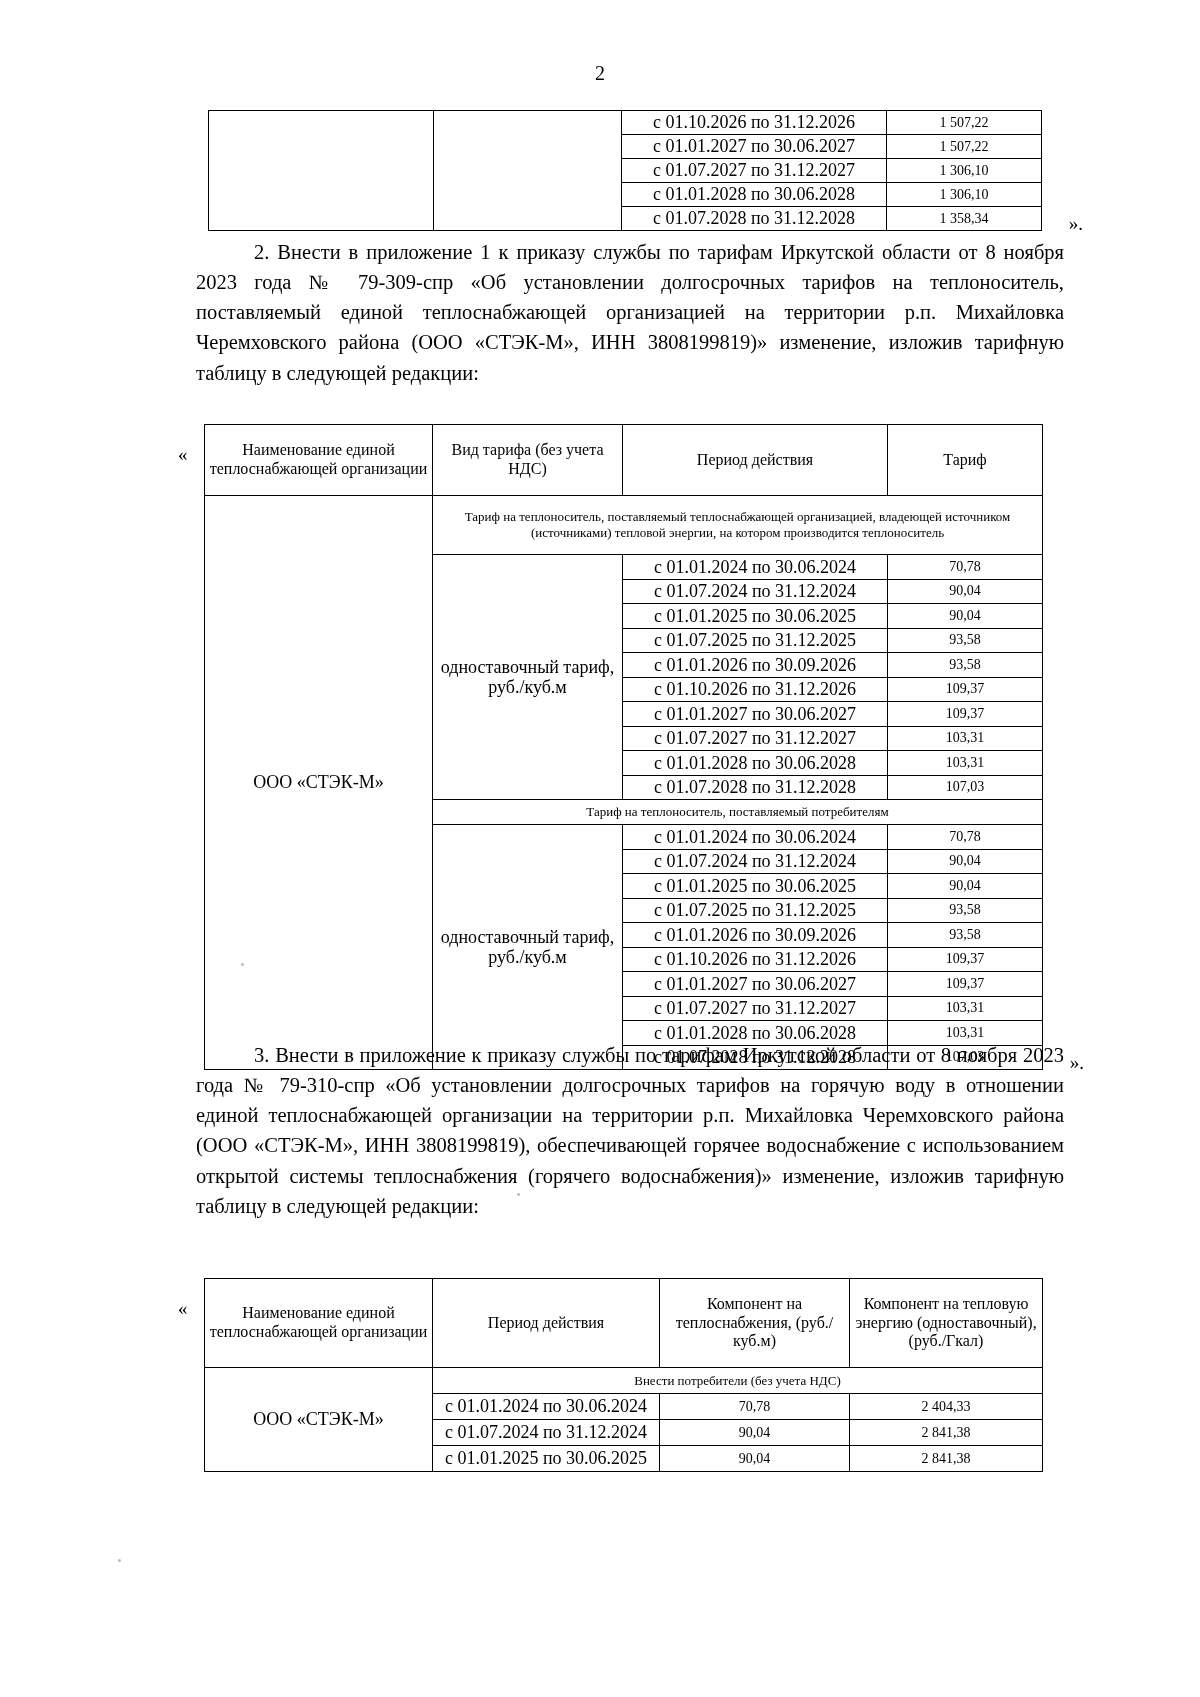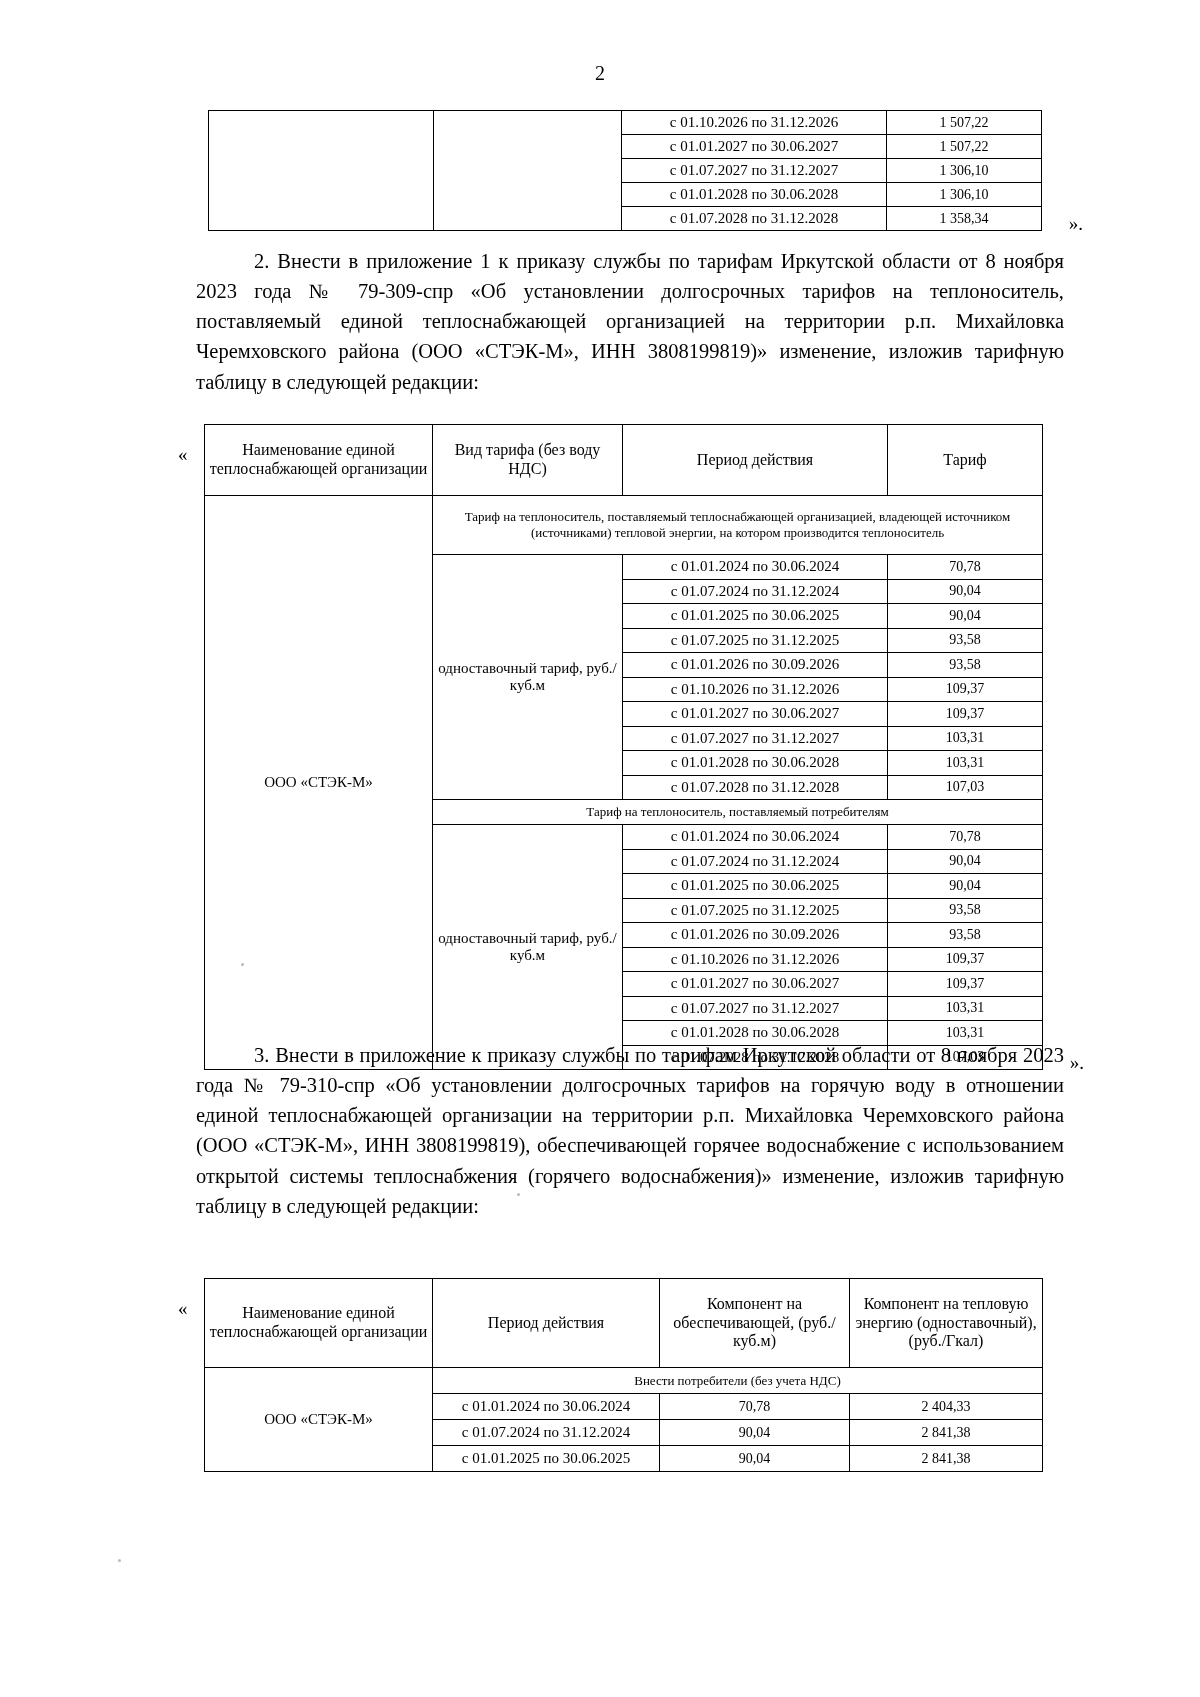--- a/index.html
+++ b/index.html
@@ -46,21 +46,21 @@
     padding: 1px 3px;
     vertical-align: middle;
     text-align: center;
     font-weight: normal;
   }
   .hdr td {
     font-size: 16px;
     line-height: 1.18;
     padding: 6px 4px;
   }
-  .rowtxt { font-size: 15px; }
+  .rowtxt { font-size: 18px; }
   .numcell { font-size: 14px; }
   .spanhdr {
     font-size: 13px;
     line-height: 1.2;
     padding: 3px 6px;
   }
   .quote-left, .quote-right {
     position: absolute;
     font-size: 19px;
     font-family: "Liberation Serif", serif;
@@ -85,21 +85,21 @@
     top: 110px;
     width: 833px;
   }
   #table1 table.doc { width: 833px; }
   #table1 td { height: 21px; }
 
   
   #para2 {
     position: absolute;
     left: 196px;
-    top: 246px;
+    top: 237px;
     width: 868px;
   }
 
   
   #table2 {
     position: absolute;
     left: 204px;
     top: 424px;
     width: 838px;
   }
@@ -182,21 +182,21 @@
     <table class="doc">
       <colgroup>
         <col style="width:228px">
         <col style="width:190px">
         <col style="width:265px">
         <col style="width:155px">
       </colgroup>
       <tbody>
         <tr class="hdr">
           <td style="height:68px">Наименование единой теплоснабжающей организации</td>
-          <td>Вид тарифа (без воду НДС)</td>
+          <td>Вид тарифа (без учета НДС)</td>
           <td>Период действия</td>
           <td>Тариф</td>
         </tr>
 
         <tr>
           <td rowspan="22" class="rowtxt">ООО «СТЭК-М»</td>
           <td colspan="3" class="spanhdr" style="height:56px">Тариф на теплоноситель, поставляемый теплоснабжающей организацией, владеющей источником (источниками) тепловой энергии, на котором производится теплоноситель</td>
         </tr>
 
         <tr>
@@ -301,21 +301,21 @@
       <colgroup>
         <col style="width:228px">
         <col style="width:227px">
         <col style="width:190px">
         <col style="width:193px">
       </colgroup>
       <tbody>
         <tr class="hdr">
           <td style="height:86px">Наименование единой теплоснабжающей организации</td>
           <td>Период действия</td>
-          <td>Компонент на обеспечивающей, (руб./куб.м)</td>
+          <td>Компонент на теплоснабжения, (руб./куб.м)</td>
           <td>Компонент на тепловую энергию (одноставочный), (руб./Гкал)</td>
         </tr>
 
         <tr>
           <td rowspan="4" class="rowtxt">ООО «СТЭК-М»</td>
           <td colspan="3" class="spanhdr" style="height:23px">Внести потребители (без учета НДС)</td>
         </tr>
 
         <tr>
           <td class="data rowtxt">с 01.01.2024 по 30.06.2024</td>

